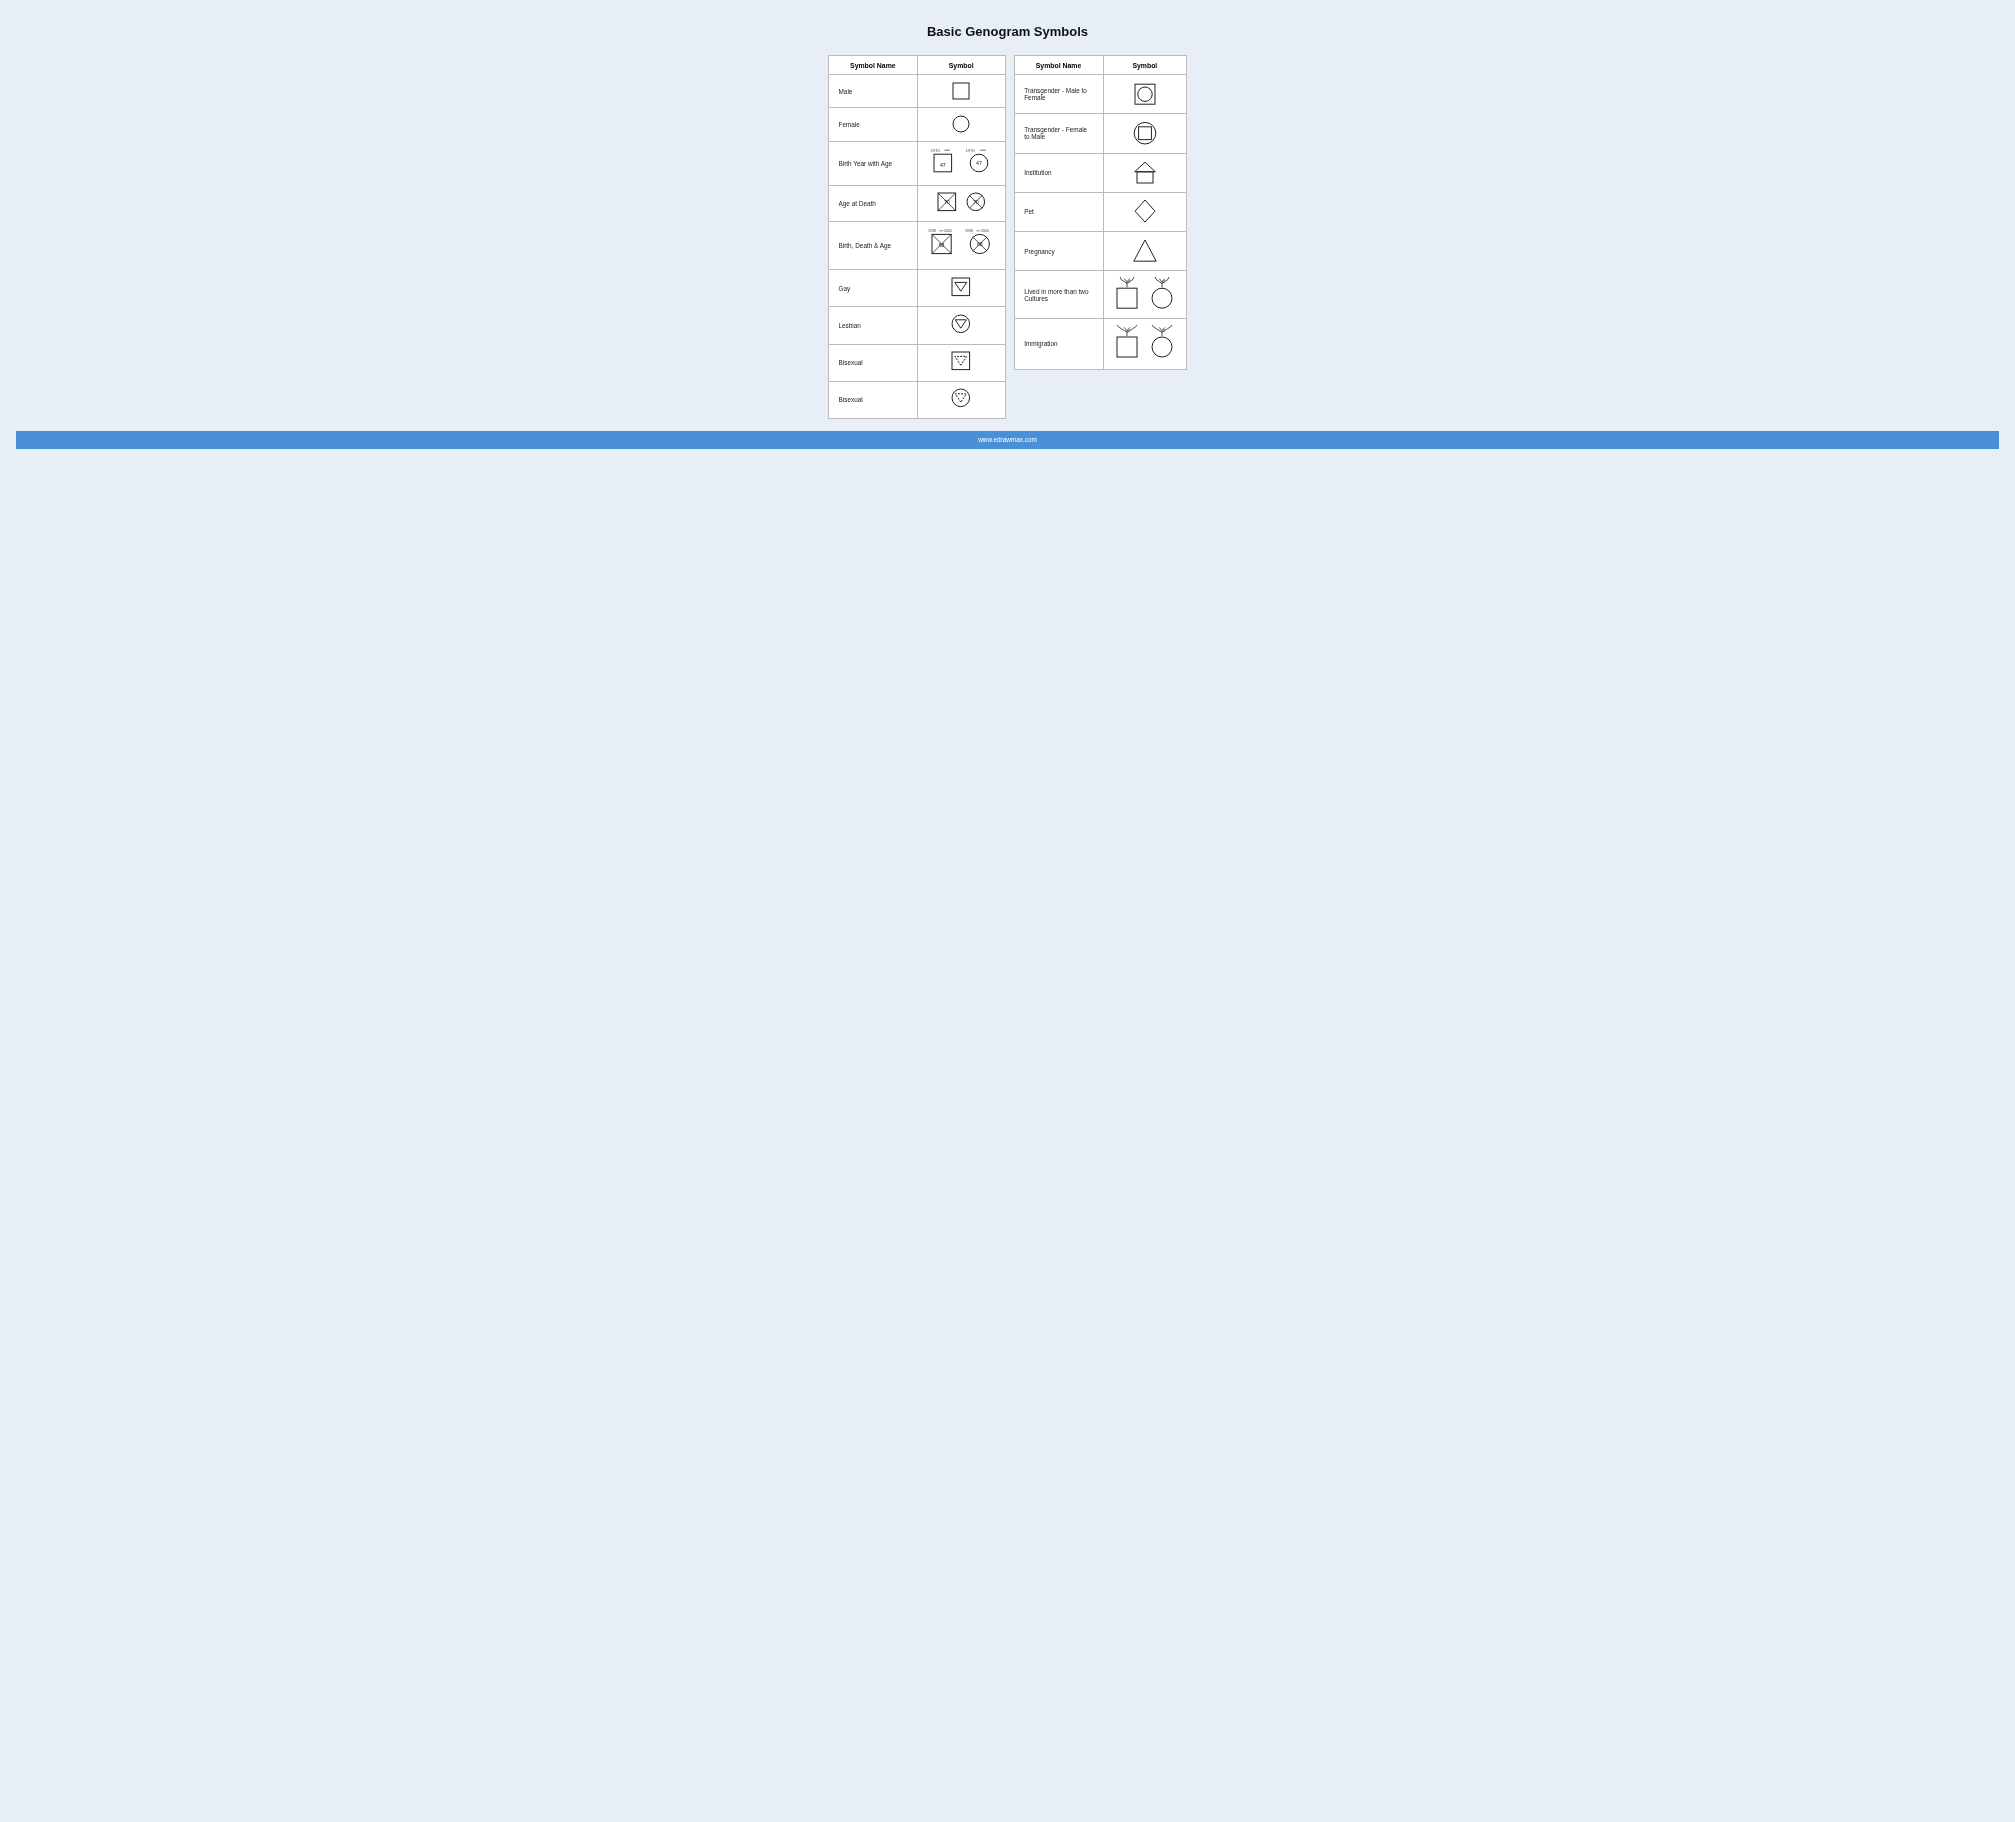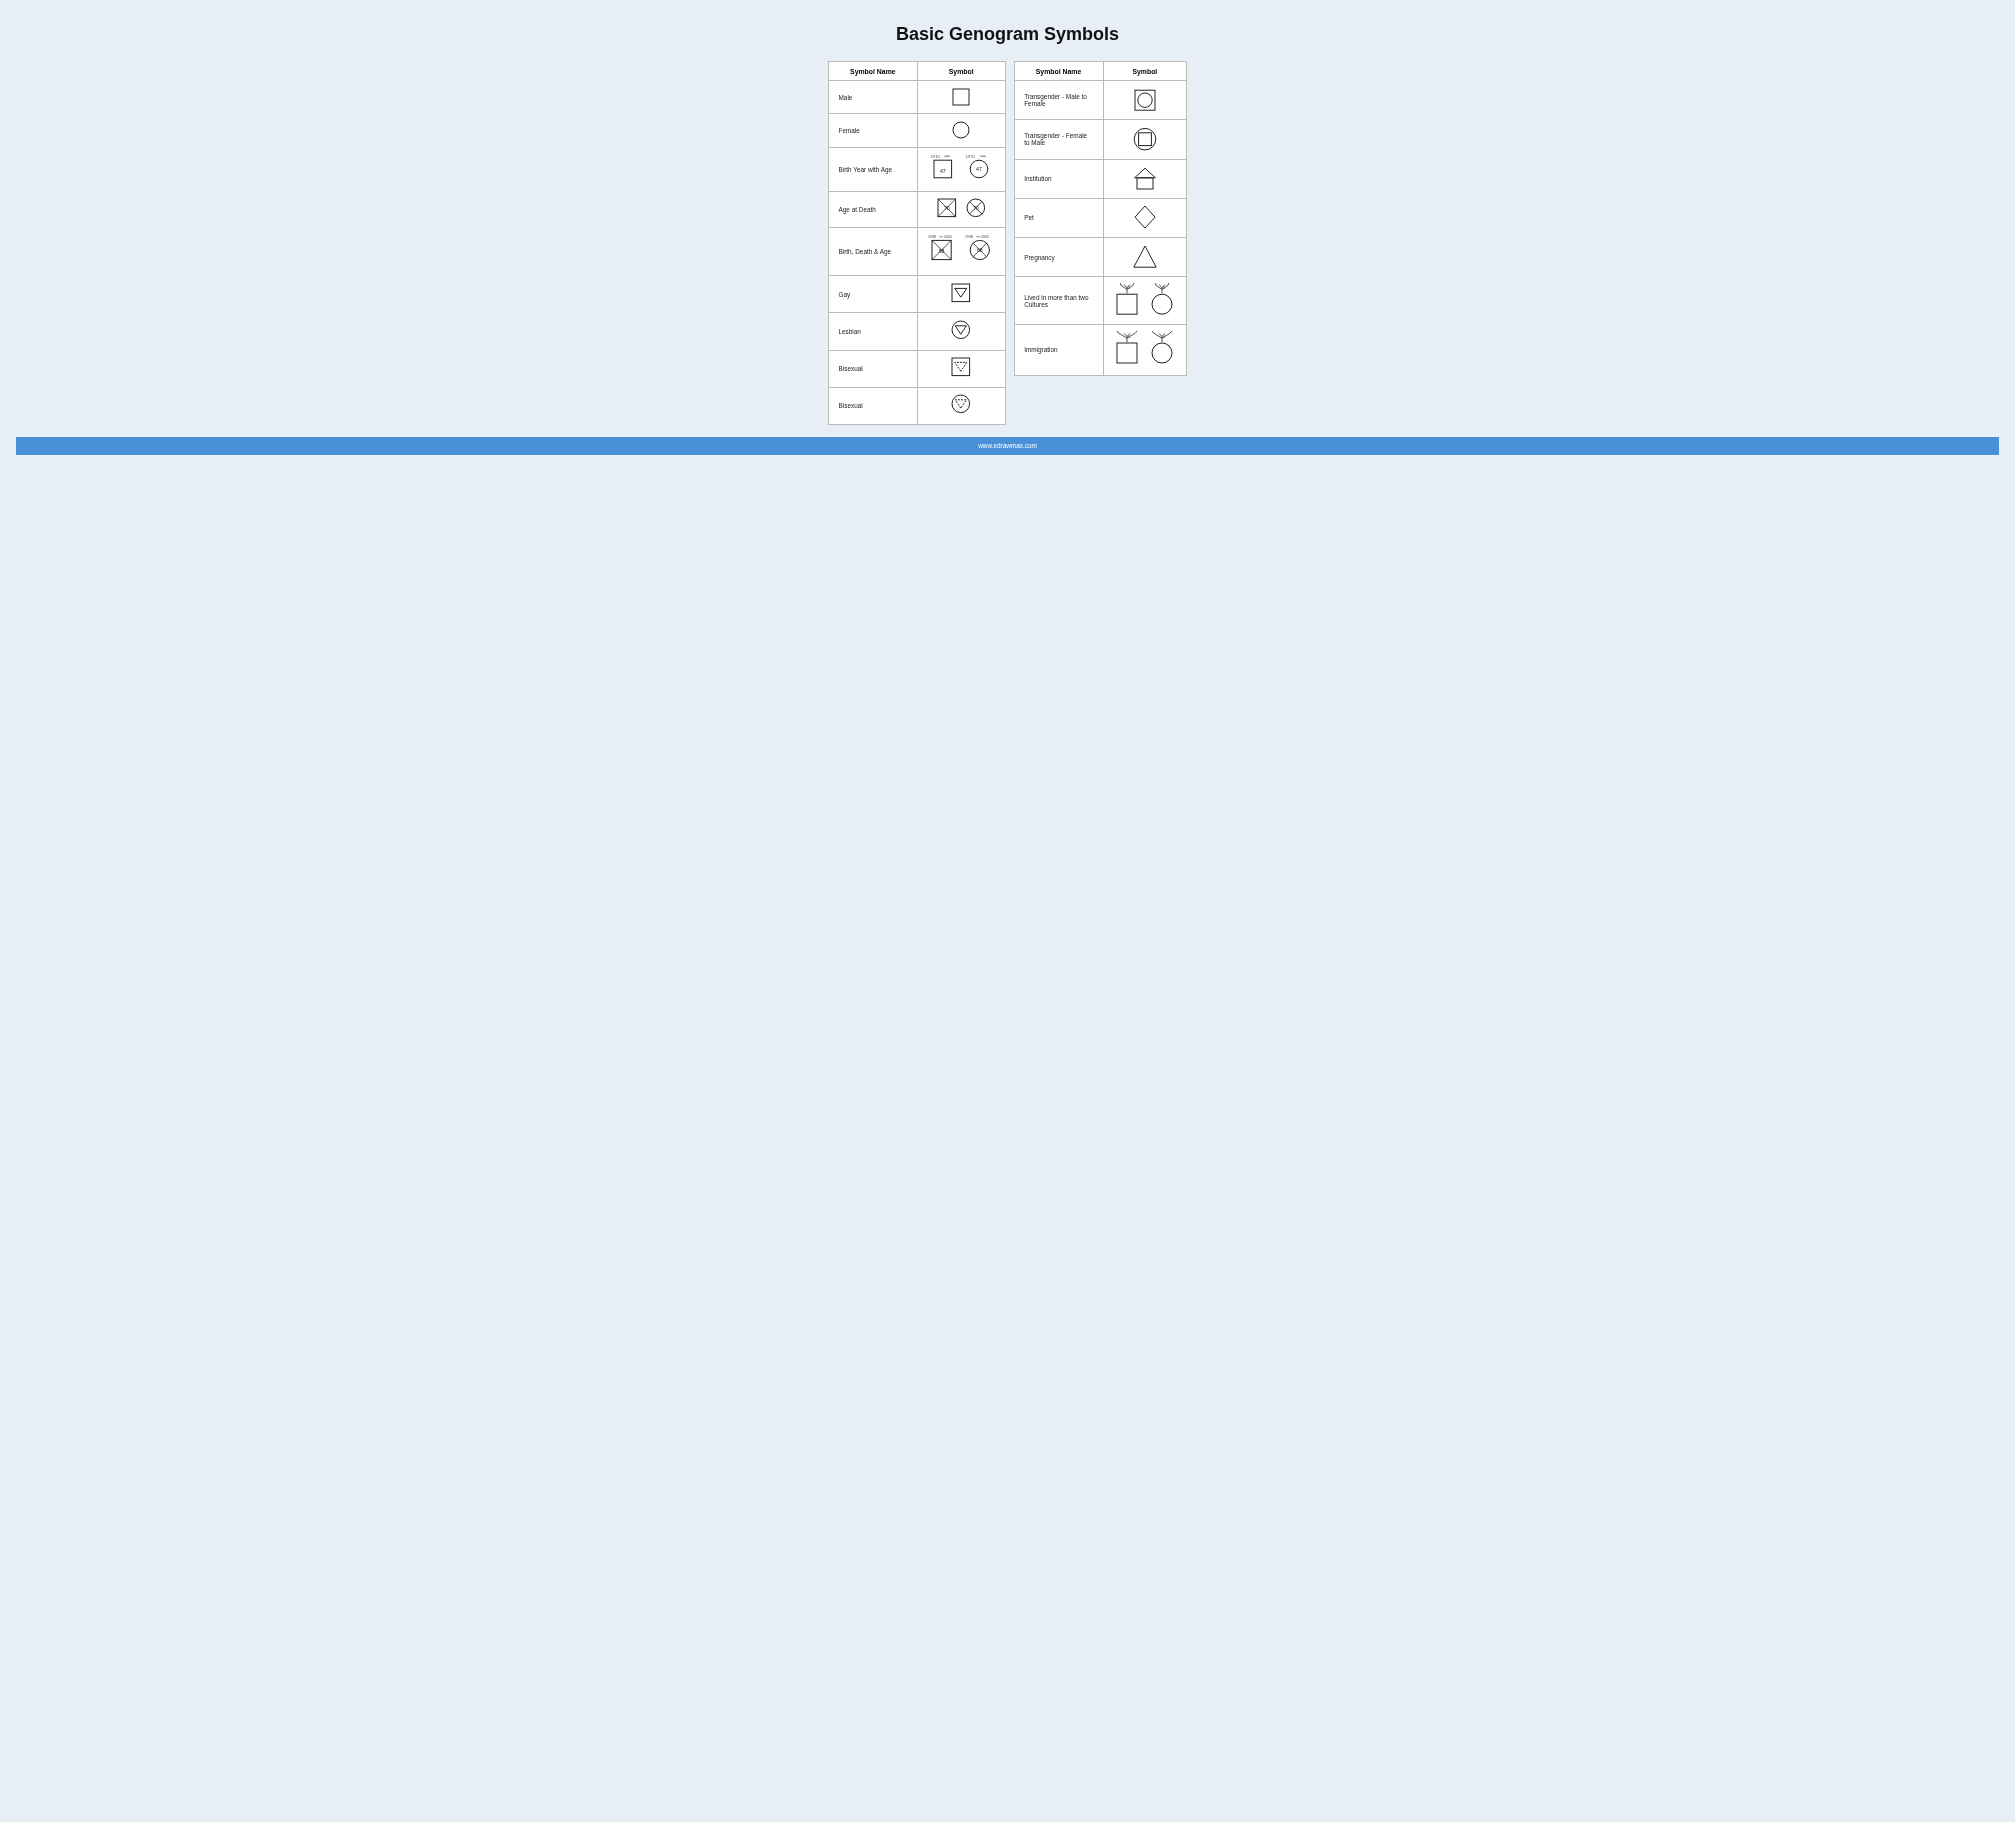--- a/index.html
+++ b/index.html
@@ -4,21 +4,21 @@
   <style>
     * { box-sizing: border-box; margin: 0; padding: 0; }
     body {
       background-color: #e8eef5;
       font-family: Arial, sans-serif;
       padding: 24px 16px;
       min-height: 100vh;
     }
     h1 {
       text-align: center;
-      font-size: 18px;
+      font-size: 13px;
       font-weight: bold;
       margin-bottom: 16px;
       color: #111;
     }
     .tables-wrapper {
       display: flex;
       gap: 8px;
       justify-content: center;
       align-items: flex-start;
     }

